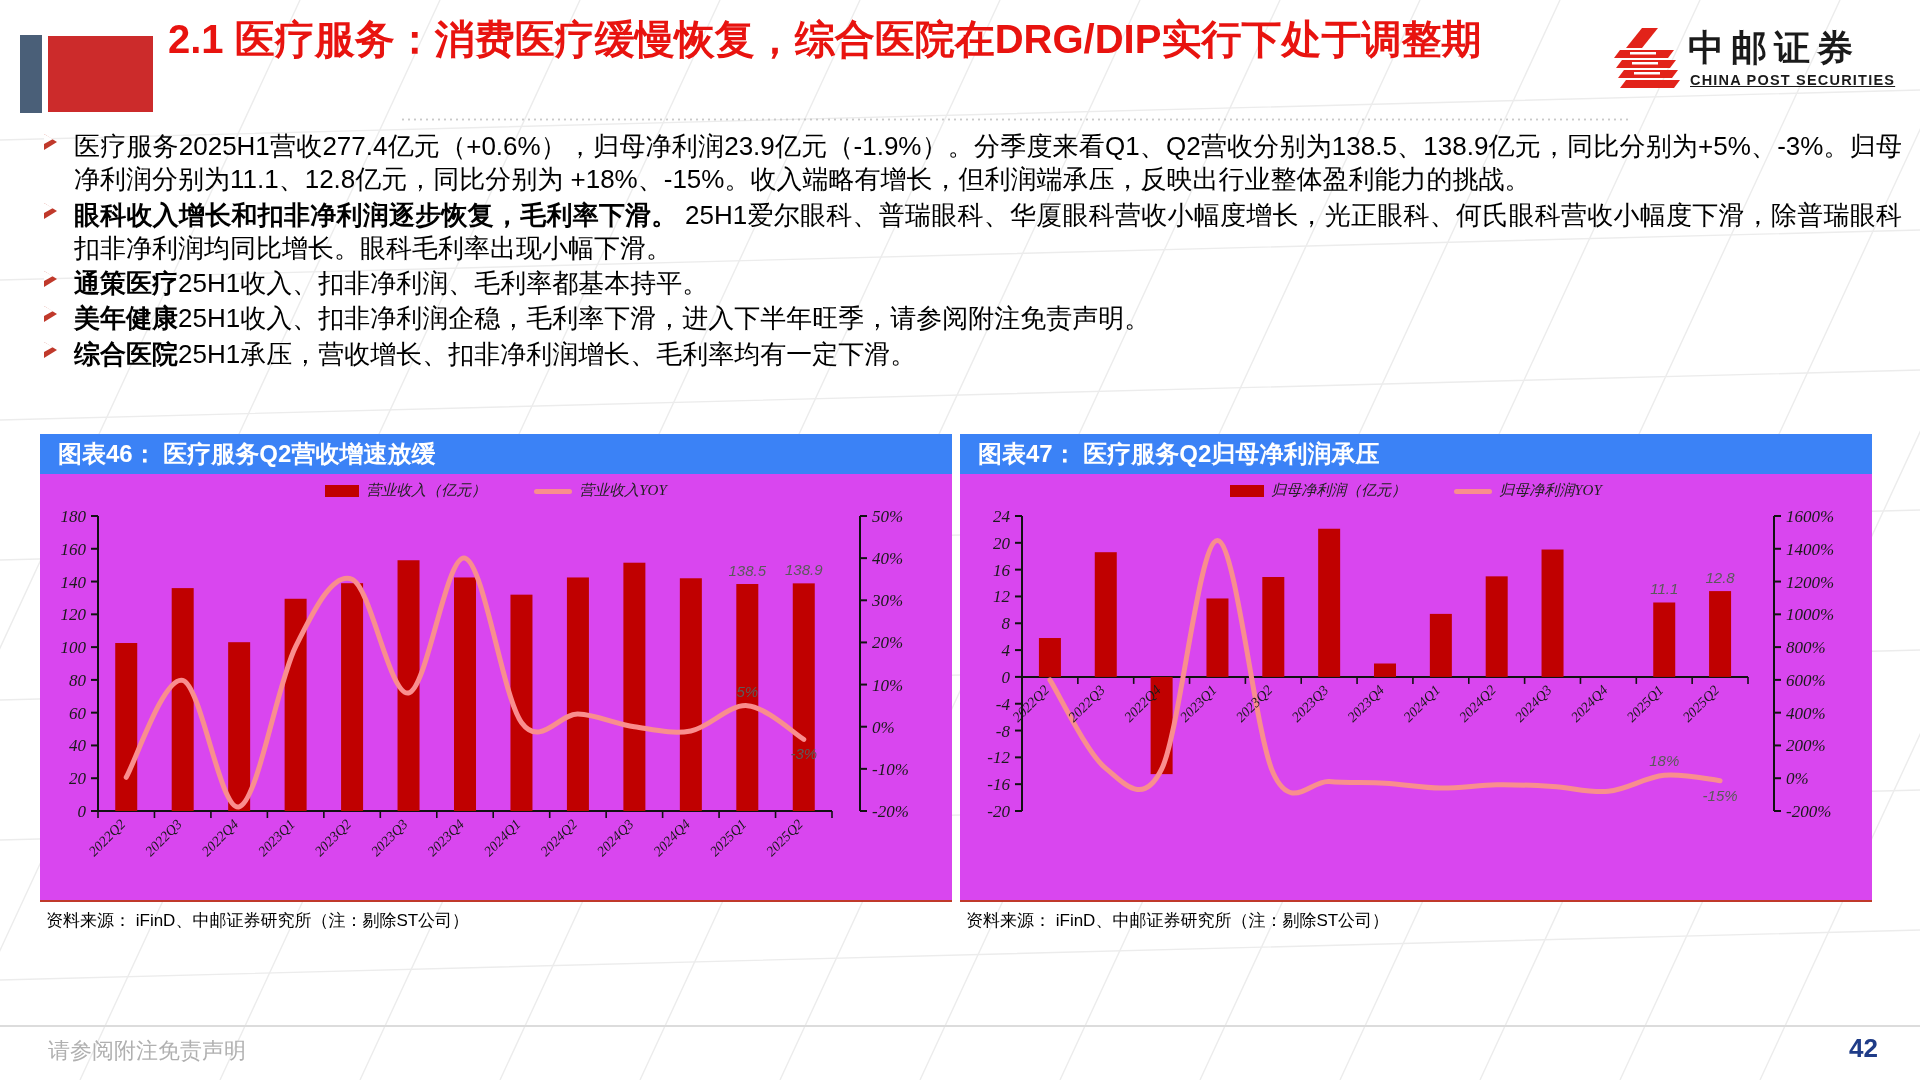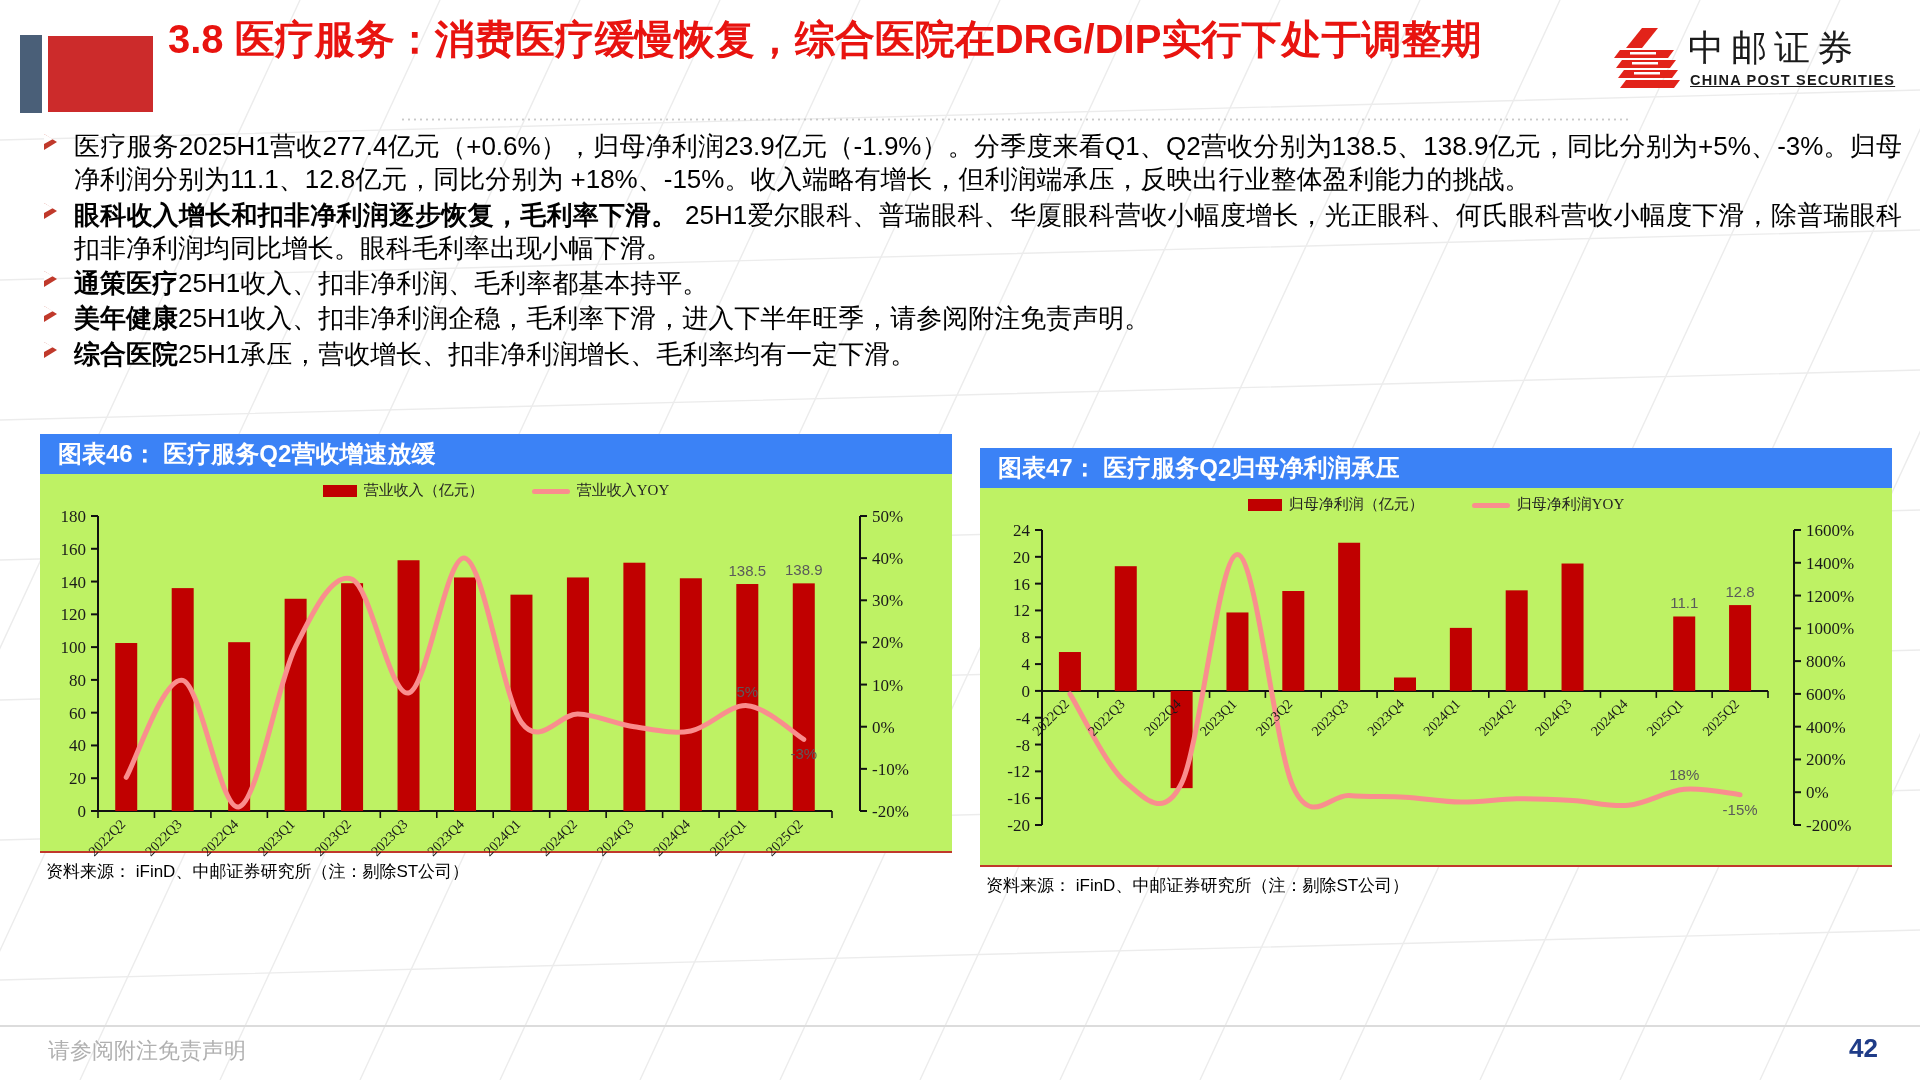--- a/index.html
+++ b/index.html
@@ -20,21 +20,21 @@
   .deco-blue { position:absolute; left:20px; top:35px; width:22px; height:78px; background:#4a5f78; }
   .deco-red  { position:absolute; left:48px; top:36px; width:105px; height:76px; background:#cc2b2b; }
   #page-title {
     position:absolute; left:168px; top:16px; width:1400px;
     font-size:40px; font-weight:bold; color:#e8130f;
     line-height:1.18; letter-spacing:0px;
   }
   #logo { position:absolute; right:18px; top:24px; width:290px; height:72px; }
   #logo .logo-mark { position:absolute; left:0; top:4px; width:70px; height:62px; }
   #logo .logo-cn {
-    position:absolute; left:76px; top:0px; font-size:36px; font-weight:normal;
+    position:absolute; left:76px; top:0px; font-size:36px; font-weight:bold;
     color:#1a1a1a; letter-spacing:7px; font-family:"DejaVu Sans",sans-serif;
   }
   #logo .logo-en {
     position:absolute; left:78px; top:48px; font-size:14.5px; font-weight:bold;
     color:#1a1a1a; letter-spacing:1.2px;text-decoration:underline;
   }
   
   #dot-rule {
     position:absolute; left:400px; top:118px; width:1230px; height:3px; z-index:2;
     background-image:radial-gradient(circle, #c9c9c9 1px, transparent 1.2px);
@@ -51,27 +51,27 @@
   .bullet .arrow::after {
     content:""; position:absolute; left:-13px; top:-8px; width:0; height:0;
     border-left:9px solid #ffffff; border-top:5px solid transparent;
     border-bottom:5px solid transparent;
   }
   .btext { font-size:26px; line-height:1.28; color:#000000; text-align:justify; }
   .btext b { font-weight:bold; }
   
   .panel { position:absolute; top:434px; width:912px; height:520px; z-index:3; }
   #panel-left  { left:40px; }
-  #panel-right { left:980px;margin-top:14px; }
+  #panel-right { left:960px; }
   .panel-title {
     height:40px; background:#3b82f6; color:#fff;
     font-size:24px; font-weight:bold; line-height:40px; padding-left:18px;
     white-space:nowrap; overflow:hidden;
   }
-  .panel-body { position:relative; height:377px; background:#bef264; }
+  .panel-body { position:relative; height:426px; background:#d946ef;font-style:italic; }
   .panel-rule { height:2px; background:#c0392b; margin:0 0 0 0; }
   .panel-src { font-size:17px; color:#000; padding:7px 0 0 6px; white-space:nowrap; }
   
   .legend { position:absolute; top:6px; left:0; width:100%; text-align:center;
             font-family:"Liberation Serif","DejaVu Serif",serif; }
   .legend span.item { display:inline-block; margin:0 22px; font-size:15px; color:#222; vertical-align:middle; }
   .legend .swatch-bar { display:inline-block; width:34px; height:12px; background:#c00000;
                         vertical-align:middle; margin-right:7px; }
   .legend .swatch-line { display:inline-block; width:38px; height:5px; background:#f98e8e;
                          vertical-align:middle; margin-right:7px; border-radius:3px; }
@@ -86,21 +86,21 @@
 <svg id="watermark" width="1920" height="1080" viewBox="0 0 1920 1080">
   <g stroke="#ececec" stroke-width="1.4" fill="none">
     <path d="M-200 1080 L 300 0 M-60 1080 L 440 0 M80 1080 L 580 0 M220 1080 L 720 0 M360 1080 L 860 0 M500 1080 L 1000 0 M640 1080 L 1140 0 M780 1080 L 1280 0 M920 1080 L 1420 0 M1060 1080 L 1560 0 M1200 1080 L 1700 0 M1340 1080 L 1840 0 M1480 1080 L 1980 0 M1620 1080 L 2120 0 M1760 1080 L 2260 0"></path>
     <path d="M0 140 L1920 90 M0 280 L1920 230 M0 420 L1920 370 M0 560 L1920 510 M0 700 L1920 650 M0 840 L1920 790 M0 980 L1920 930"></path>
   </g>
 </svg>
 
 <div id="header">
   <div class="deco-blue"></div>
   <div class="deco-red"></div>
-  <div id="page-title">3.8 医疗服务：消费医疗缓慢恢复，综合医院在DRG/DIP实行下处于调整期</div>
+  <div id="page-title">2.1 医疗服务：消费医疗缓慢恢复，综合医院在DRG/DIP实行下处于调整期</div>
   <div id="logo">
     <svg class="logo-mark" viewBox="0 0 70 62">
       <g fill="#e2231a">
         <path d="M30 0 L46 0 L30 20 L14 20 Z"></path>
         <path d="M8 22 L62 22 L56 30 L2 30 Z"></path>
         <path d="M10 32 L64 32 L58 40 L4 40 Z"></path>
         <path d="M12 42 L66 42 L60 50 L6 50 Z"></path>
         <path d="M14 52 L68 52 L62 60 L8 60 Z"></path>
       </g>
       <g fill="#ffffff">

